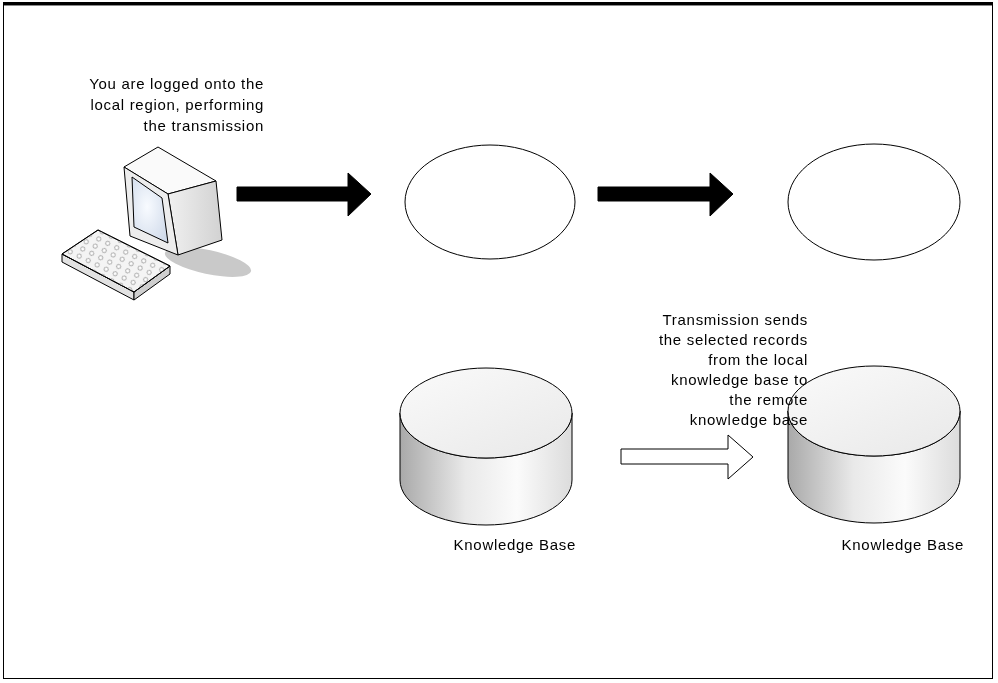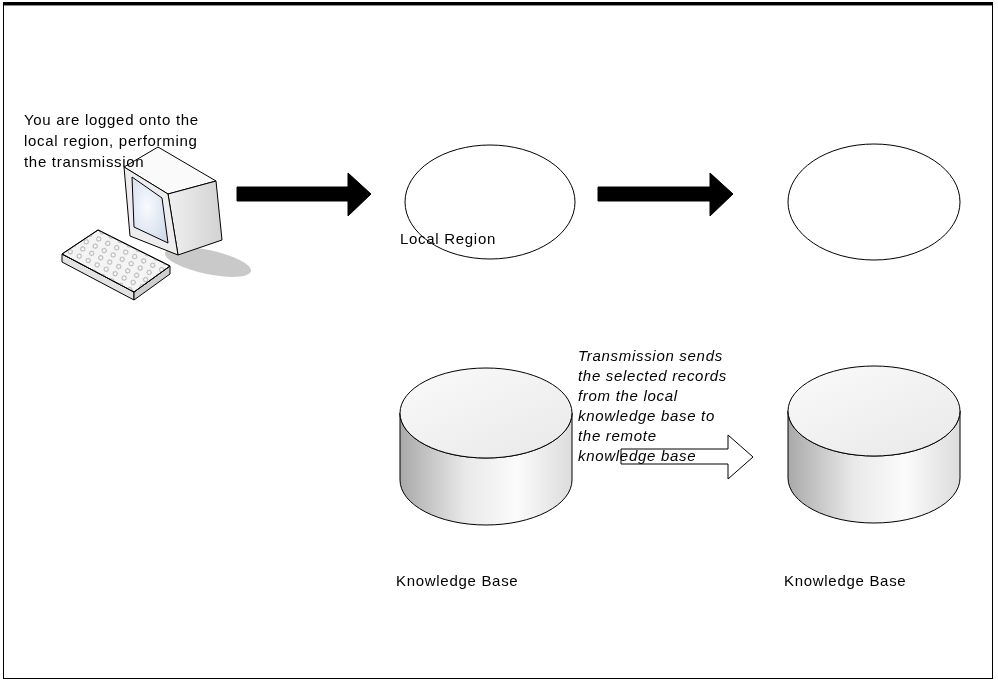--- a/index.html
+++ b/index.html
@@ -7,28 +7,28 @@
     position:relative;width:998px;height:683px;background:#ffffff;
     font-family:"Liberation Sans","DejaVu Sans",sans-serif;color:#000;overflow:hidden;
   }
   .frame{
     position:absolute;left:3px;top:2px;width:990px;height:677px;box-sizing:border-box;
     border:1px solid #000;border-top:3px solid #000;
     box-shadow:inset 0 1px 0 #8a8a8a;
   }
   .art{position:absolute;left:0;top:0;}
   .txt{
-    position:absolute;text-align:left;font-size:15px;line-height:21px;
-    letter-spacing:0.7px;white-space:pre-line;color:#000;margin-top:36px;
+    position:absolute;text-align:right;font-size:15px;line-height:21px;
+    letter-spacing:0.7px;white-space:pre-line;color:#000;
   }
   .caption{left:24px;top:73px;width:240px;}
   .node-label{line-height:17px;}
   .label-local{left:400px;top:194px;width:180px;}
   .label-remote{left:784px;top:194px;width:180px;}
-  .note{left:578px;top:310px;width:230px;line-height:20px;font-style:italic;}
+  .note{left:578px;top:310px;width:230px;line-height:20px;}
   .kb-label-left{left:396px;top:536px;width:180px;}
   .kb-label-right{left:784px;top:536px;width:180px;}
 </style>
 </head>
 <body>
 
 <div class="canvas">
 
   <div class="frame"></div>
 
@@ -90,21 +90,20 @@
     <g>
       <path d="M788,411 L788,478 A86,45 0 0 0 960,478 L960,411 A86,45 0 0 1 788,411 Z" fill="url(#cylSide)" stroke="#000"></path>
       <ellipse cx="874" cy="411" rx="86" ry="45" fill="url(#cylTop)" stroke="#000"></ellipse>
     </g>
   </svg>
 
   <div class="txt caption">You are logged onto the
 local region, performing
 the transmission</div>
 
-  <div class="txt node-label label-local">Local Region</div>
 
 
   <div class="txt note">Transmission sends
 the selected records
 from the local
 knowledge base to
 the remote
 knowledge base</div>
 
   <div class="txt node-label kb-label-left">Knowledge Base</div>

